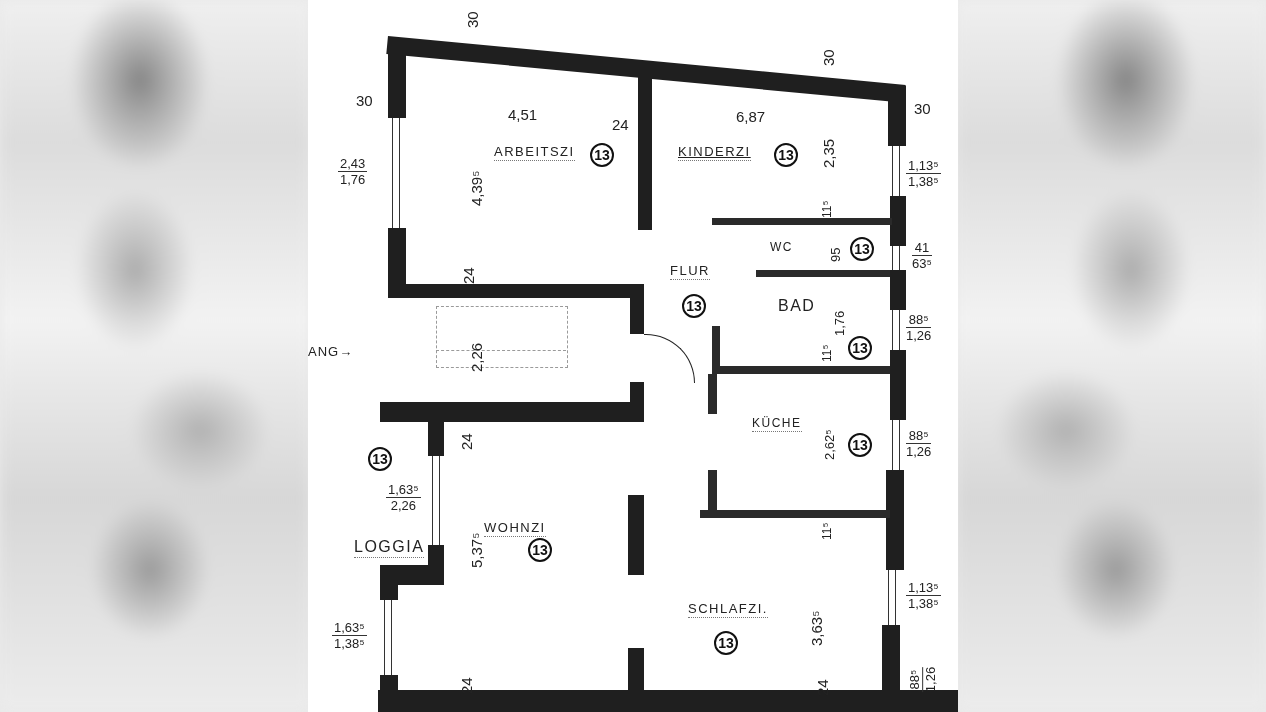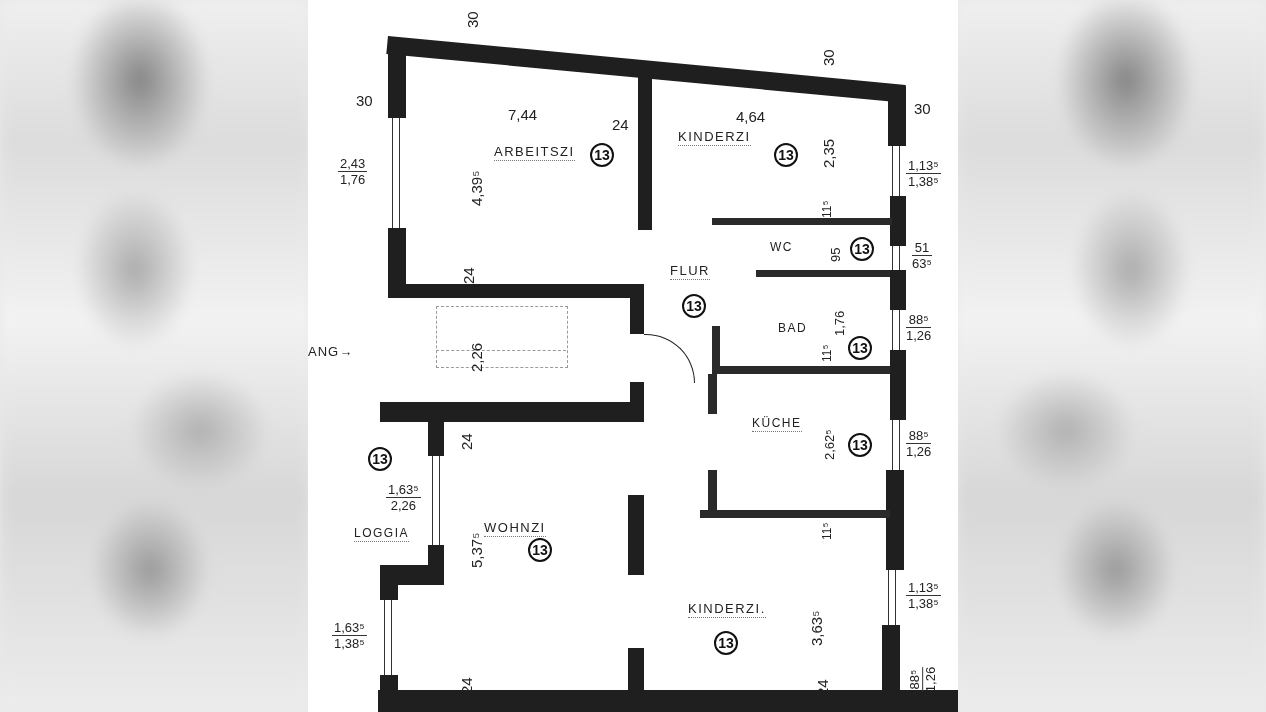--- a/index.html
+++ b/index.html
@@ -105,51 +105,51 @@
   <div class="window" style="left:584px; top:420px; width:6px; height:50px;"></div>
   <div class="window" style="left:124px; top:456px; width:6px; height:89px;"></div>
   <div class="window" style="left:580px; top:570px; width:6px; height:55px;"></div>
   <div class="window" style="left:76px; top:600px; width:6px; height:75px;"></div>
 
   <div class="dash" style="left:128px; top:306px; width:130px; height:60px; border-width:1px;"></div>
   <div class="dash" style="left:128px; top:350px; width:130px; border-top-width:1px;"></div>
 
   <div class="lbl" style="left:186px; top:144px;">ARBEITSZI</div>
   <div class="circ" style="left:282px; top:143px;">13</div>
-  <div class="dim" style="left:200px; top:106px;">7,44</div>
+  <div class="dim" style="left:200px; top:106px;">4,51</div>
   <div class="dim rot" style="left:160px; top:206px;">4,39⁵</div>
 
-  <div class="lbl" style="left:370px; top:129px;">KINDERZI</div>
+  <div class="lbl" style="left:370px; top:144px;text-decoration:underline;">KINDERZI</div>
   <div class="circ" style="left:466px; top:143px;">13</div>
-  <div class="dim" style="left:428px; top:108px;">4,64</div>
+  <div class="dim" style="left:428px; top:108px;">6,87</div>
   <div class="dim rot" style="left:512px; top:168px;">2,35</div>
 
   <div class="lbl" style="left:362px; top:263px;">FLUR</div>
   <div class="circ" style="left:374px; top:294px;">13</div>
 
   <div class="lbl" style="left:462px; top:240px; border:none; font-size:12px;">WC</div>
   <div class="circ" style="left:542px; top:237px;">13</div>
   <div class="dim rot" style="left:520px; top:262px; font-size:13px;">95</div>
 
-  <div class="lbl" style="left:470px; top:297px; border:none; font-size:12px;margin-top:24px;">BAD</div>
+  <div class="lbl" style="left:470px; top:297px; border:none; font-size:16px;">BAD</div>
   <div class="circ" style="left:540px; top:336px;">13</div>
   <div class="dim rot" style="left:524px; top:336px; font-size:13px;">1,76</div>
 
   <div class="lbl" style="left:444px; top:416px; font-size:12px;">KÜCHE</div>
   <div class="circ" style="left:540px; top:433px;">13</div>
   <div class="dim rot" style="left:514px; top:460px; font-size:13px;">2,62⁵</div>
 
   <div class="lbl" style="left:176px; top:520px;">WOHNZI</div>
   <div class="circ" style="left:220px; top:538px;">13</div>
   <div class="dim rot" style="left:160px; top:568px;">5,37⁵</div>
 
-  <div class="lbl" style="left:46px; top:526px; font-size:12px;">LOGGIA</div>
+  <div class="lbl" style="left:46px; top:538px; font-size:16px;">LOGGIA</div>
   <div class="circ" style="left:60px; top:447px;">13</div>
 
-  <div class="lbl" style="left:380px; top:601px;">KINDERZI.</div>
+  <div class="lbl" style="left:380px; top:601px;">SCHLAFZI.</div>
   <div class="circ" style="left:406px; top:631px;">13</div>
   <div class="dim rot" style="left:500px; top:646px;">3,63⁵</div>
 
   <div class="dim rot" style="left:160px; top:372px;">2,26</div>
 
   <div class="dim rot" style="left:156px; top:28px;">30</div>
   <div class="dim rot" style="left:512px; top:66px;">30</div>
   <div class="dim" style="left:48px; top:92px;">30</div>
   <div class="dim" style="left:606px; top:100px;">30</div>
   <div class="dim" style="left:304px; top:116px;">24</div>
@@ -163,21 +163,21 @@
 
   <div class="frac" style="left:30px; top:156px;">
     <span class="top">2,43</span>
     <span>1,76</span>
   </div>
   <div class="frac" style="left:598px; top:158px;">
     <span class="top">1,13⁵</span>
     <span>1,38⁵</span>
   </div>
   <div class="frac" style="left:604px; top:240px;">
-    <span class="top">51</span>
+    <span class="top">41</span>
     <span>63⁵</span>
   </div>
   <div class="frac" style="left:598px; top:312px;">
     <span class="top">88⁵</span>
     <span>1,26</span>
   </div>
   <div class="frac" style="left:598px; top:428px;">
     <span class="top">88⁵</span>
     <span>1,26</span>
   </div>

